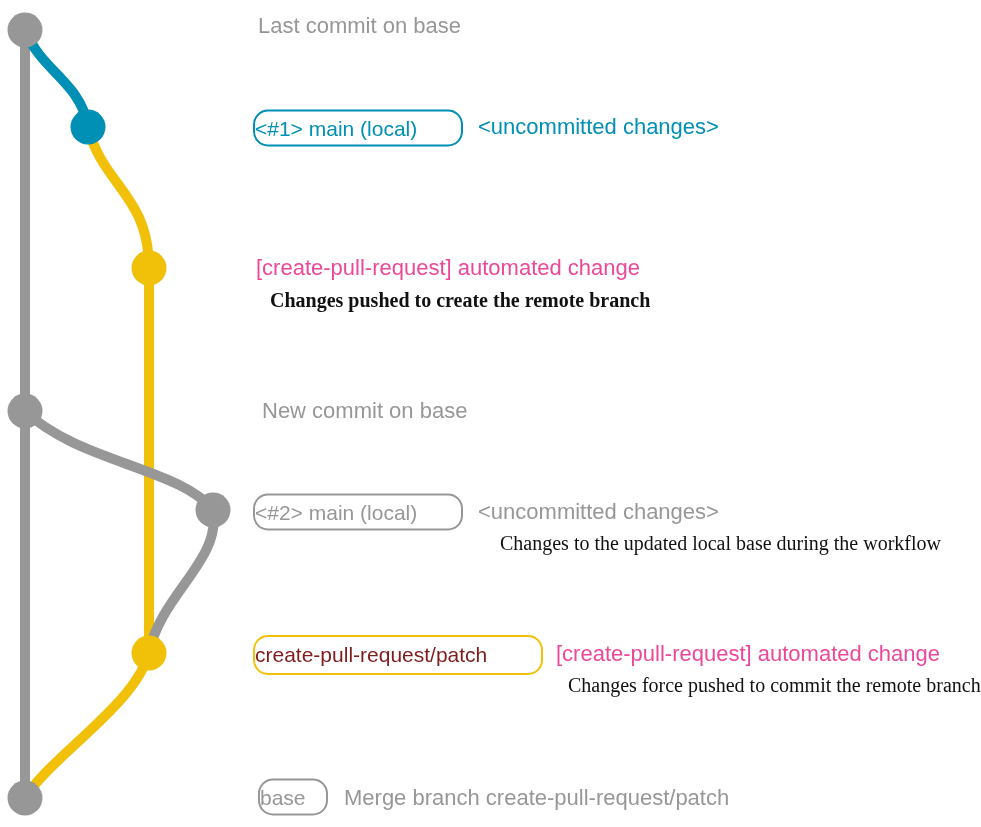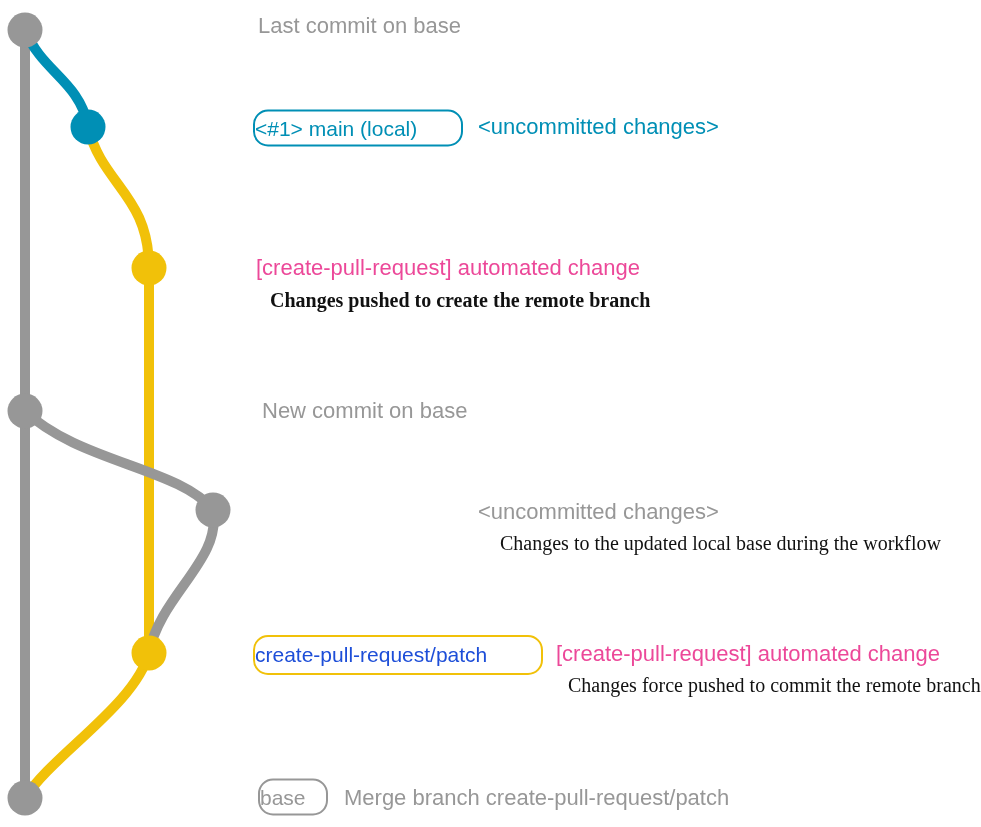--- a/index.html
+++ b/index.html
@@ -34,21 +34,21 @@
     align-items: center;
     border: 2px solid;
     border-radius: 15px;
     height: 37px;
     box-sizing: border-box;
     font-size: 21px;
     white-space: nowrap;
   }
   .tag.blue-box   { border-color: #008fb5; color: #008fb5; }
   .tag.gray-box   { border-color: #979797; color: #979797; }
-  .tag.yellow-box { border-color: #f1c109; color: #1d4ed8; height: 40px; }
+  .tag.yellow-box { border-color: #f1c109; color: #7f1d1d; height: 40px; }
 </style>
 </head>
 <body>
 
 <div class="stage">
 
   <svg class="graph" width="981" height="827" viewBox="0 0 981 827">
 
     <path d="M25,30 L25,798" fill="none" stroke-width="10" stroke-linecap="round" stroke="#979797"></path>
 
@@ -78,20 +78,23 @@
   <div class="tag blue-box" style="left:253px; top:128px; width:210px;">
     <span>&lt;#1&gt; main (local)</span>
   </div>
   <div class="lbl sans blue" style="left:478px; top:127px;">&lt;uncommitted changes&gt;</div>
 
   <div class="lbl sans yellow" style="left:256px; top:268px;">[create-pull-request] automated change</div>
   <div class="lbl serif" style="left:270px; top:300px;font-weight:bold;">Changes pushed to create the remote branch</div>
 
   <div class="lbl sans gray" style="left:240px; top:411px;margin-left:22px;">New commit on base</div>
 
+  <div class="tag gray-box" style="left:253px; top:512px; width:210px;">
+    <span>&lt;#2&gt; main (local)</span>
+  </div>
   <div class="lbl sans gray" style="left:478px; top:512px;">&lt;uncommitted changes&gt;</div>
   <div class="lbl serif" style="left:488px; top:543px;margin-left:12px;">Changes to the updated local base during the workflow</div>
 
   <div class="tag yellow-box" style="left:253px; top:655px; width:290px;">
     <span>create-pull-request/patch</span>
   </div>
   <div class="lbl sans yellow" style="left:556px; top:654px;">[create-pull-request] automated change</div>
   <div class="lbl serif" style="left:568px; top:685px;">Changes force pushed to commit the remote branch</div>
 
   <div class="tag gray-box" style="left:258px; top:797px; width:70px;">

